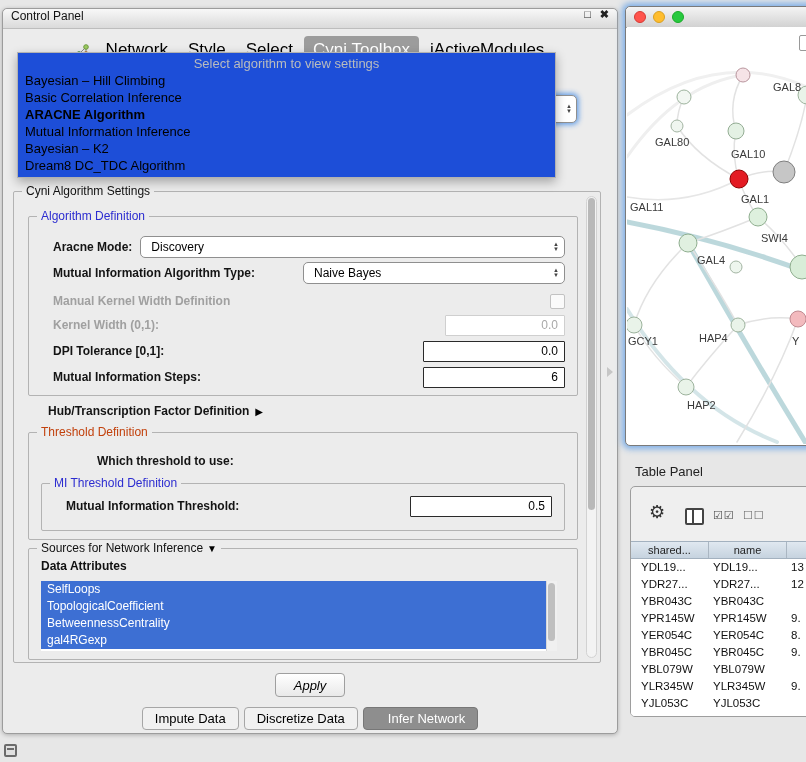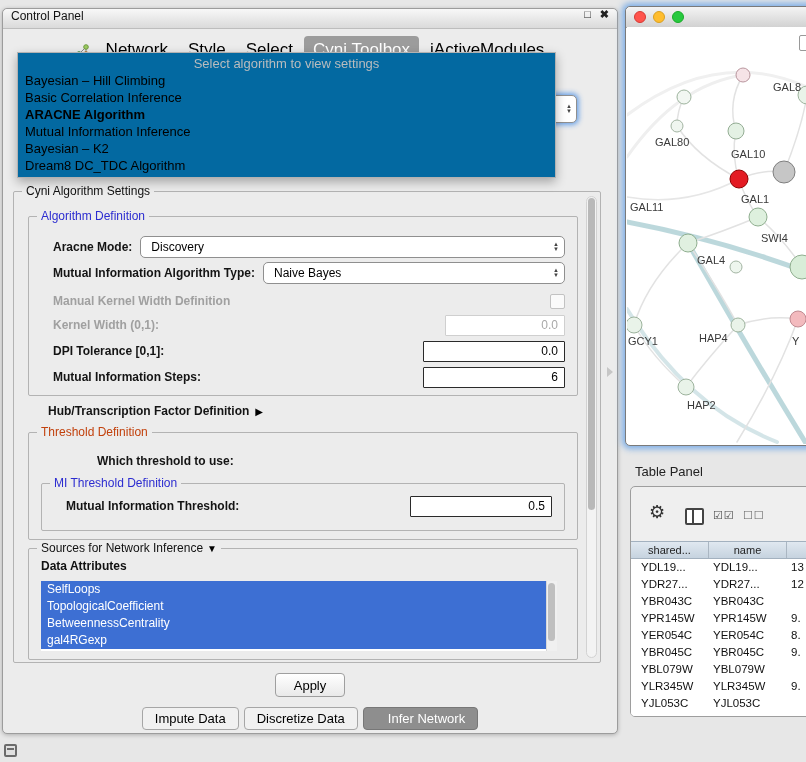--- a/index.html
+++ b/index.html
@@ -7,21 +7,21 @@
   
   .cp-window{position:absolute;left:2px;top:8px;width:614px;height:724px;background:#ececec;border:1px solid #9c9c9c;border-radius:5px;box-shadow:0 1px 4px rgba(0,0,0,.25);}
   .cp-titlebar{position:absolute;left:0;top:0;right:0;height:20px;background:linear-gradient(#f8f8f8,#dadada);border-bottom:1px solid #bdbdbd;border-radius:5px 5px 0 0;display:flex;align-items:flex-start;padding:0 8px;box-sizing:border-box;}
   .cp-title{font-size:12px;color:#111;}
   .cp-tb-icons{margin-left:auto;display:flex;gap:9px;}
   .cp-tb-icons span{font-size:11px;line-height:11px;color:#222;cursor:default;}
   .tab-bar{position:absolute;left:0;top:28px;right:0;height:26px;display:flex;justify-content:center;align-items:center;gap:2px;}
   .tab{font-size:17px;color:#000;padding:4px 9px;border-radius:4px;display:flex;align-items:center;gap:17px;}
   .tab.active{background:#9c9c9c;color:#fff;}
   
-  .algo-popup{position:absolute;left:14px;top:43px;width:537px;background:#0369a1;border:1px solid #b2b2b2;box-shadow:0 4px 10px rgba(0,0,0,.3);z-index:40;padding:2px 0 3px 0;}
+  .algo-popup{position:absolute;left:14px;top:43px;width:537px;background:#1d4ed8;border:1px solid #b2b2b2;box-shadow:0 4px 10px rgba(0,0,0,.3);z-index:40;padding:2px 0 3px 0;}
   .algo-placeholder{height:17px;line-height:17px;text-align:center;color:#b9bcbe;font-size:13px;}
   .algo-item{height:17px;line-height:17px;padding:0 7px;font-size:13px;color:#000;}
   .algo-item.selected{font-weight:bold;}
   
   .combo-fragment{position:absolute;left:540px;top:86px;width:34px;height:28px;background:#fff;border:1px solid #8f8f8f;border-radius:5px;box-shadow:0 0 5px 2px rgba(96,156,232,.9);z-index:10;display:flex;align-items:center;justify-content:flex-end;padding-right:4px;box-sizing:border-box;}
   .stepper{display:flex;flex-direction:column;align-items:center;color:#444;}
   .stepper i{font-style:normal;font-size:6px;line-height:5px;}
   
   .tgroup{position:absolute;border:1px solid #b3b3b3;border-radius:2px;}
   .tg-title{position:absolute;top:-8px;left:8px;background:#ececec;padding:0 4px;font-size:12px;color:#111;white-space:nowrap;}
@@ -45,21 +45,21 @@
   .field.dis{border:1px solid #cfcfcf;color:#a8a8a8;width:120px;}
   .hub-row{position:absolute;left:22px;top:210px;height:18px;display:flex;align-items:center;gap:6px;}
   .caret-right{font-size:10px;color:#000;}
   .caret-down{font-size:10px;color:#000;margin-left:4px;}
   .attr-label{position:absolute;left:12px;top:10px;font-size:12px;font-weight:bold;color:#111;}
   .attr-list{position:absolute;left:12px;top:32px;width:516px;height:70px;background:#fff;overflow:hidden;}
   .attr-item{height:17px;line-height:17px;padding-left:6px;font-size:12px;color:#000;}
   .attr-item.selected{background:#3d6fd3;color:#fff;}
   .sb-list{position:absolute;right:0;top:0;bottom:0;width:11px;background:#f0f0f0;border-left:1px solid #d8d8d8;box-sizing:border-box;}
   .sb-list .thumb{position:absolute;left:1px;top:2px;width:7px;height:58px;background:#bfbfbf;border-radius:4px;}
-  .apply-btn{position:absolute;left:50%;top:664px;transform:translateX(-50%);width:68px;height:22px;border:1px solid #9f9f9f;border-radius:4px;background:linear-gradient(#ffffff,#e9e9e9);font-family:"Liberation Sans",sans-serif;font-size:13px;color:#000;display:flex;align-items:center;justify-content:center;}
+  .apply-btn{position:absolute;left:50%;top:664px;transform:translateX(-50%);width:68px;height:22px;border:1px solid #9f9f9f;border-radius:4px;background:linear-gradient(#ffffff,#e9e9e9);font-family:"Liberation Sans",sans-serif;font-size:13px;color:#000;display:flex;align-items:center;justify-content:center;font-style:italic;}
   .bottom-tabs{position:absolute;left:0;right:0;top:698px;display:flex;justify-content:center;gap:5px;}
   .btab{font-size:13px;padding:3px 12px;border:1px solid #a6a6a6;border-radius:4px;background:#f1f1f1;color:#000;}
   .btab.active{background:#8e8e8e;border-color:#777;color:#fff;padding-left:24px;}
   
   .net-window{position:absolute;left:625px;top:6px;width:240px;height:438px;background:#fff;border:1px solid #7a7a7a;border-radius:5px;box-shadow:0 0 6px 3px rgba(100,160,230,.8);}
   .net-titlebar{position:absolute;left:0;top:0;right:0;height:20px;background:linear-gradient(#f4f4f4,#d2d2d2);border-bottom:1px solid #a8a8a8;border-radius:5px 5px 0 0;}
   .lights{position:absolute;left:8px;top:4px;display:flex;gap:7px;}
   .light{width:12px;height:12px;border-radius:50%;box-sizing:border-box;}
   .light.red{background:#ff544d;border:1px solid #d63a34;}
   .light.yellow{background:#ffbd2e;border:1px solid #d9a022;}
@@ -158,21 +158,21 @@
         <span class="lbl">Aracne Mode:</span>
         <div class="combo">
           <span class="cv">Discovery</span>
           <span class="stepper">
               <i>▲</i>
               <i>▼</i>
             </span>
         </div>
       </div>
 
-      <div class="r" style="top:44px;">
+      <div class="r" style="top:44px;gap:40px;">
         <span class="lbl">Mutual Information Algorithm Type:</span>
         <div class="combo">
           <span class="cv">Naive Bayes</span>
           <span class="stepper">
               <i>▲</i>
               <i>▼</i>
             </span>
         </div>
       </div>
 

